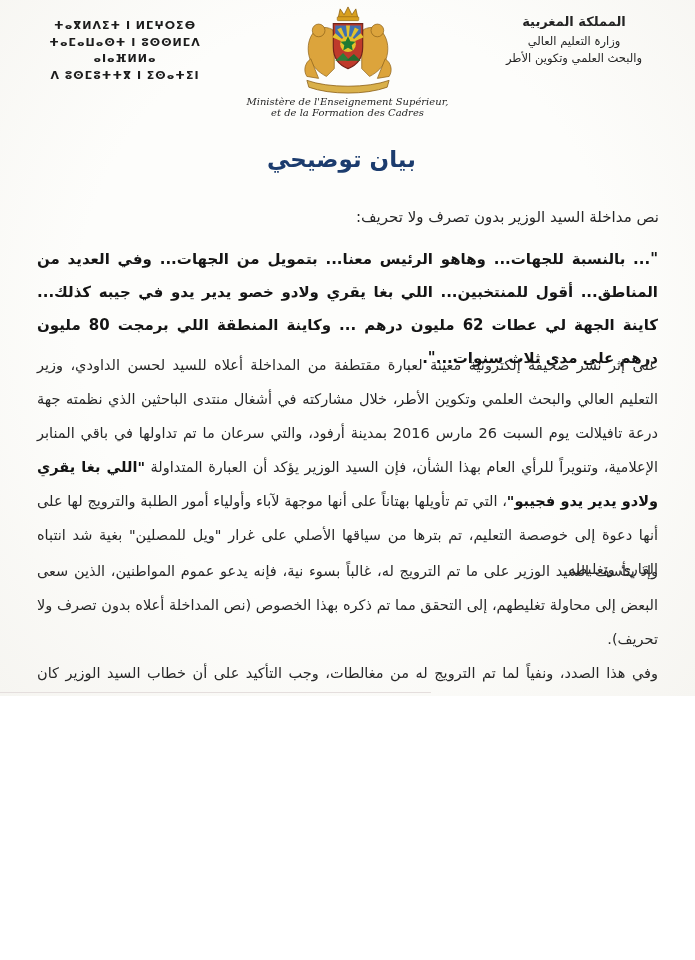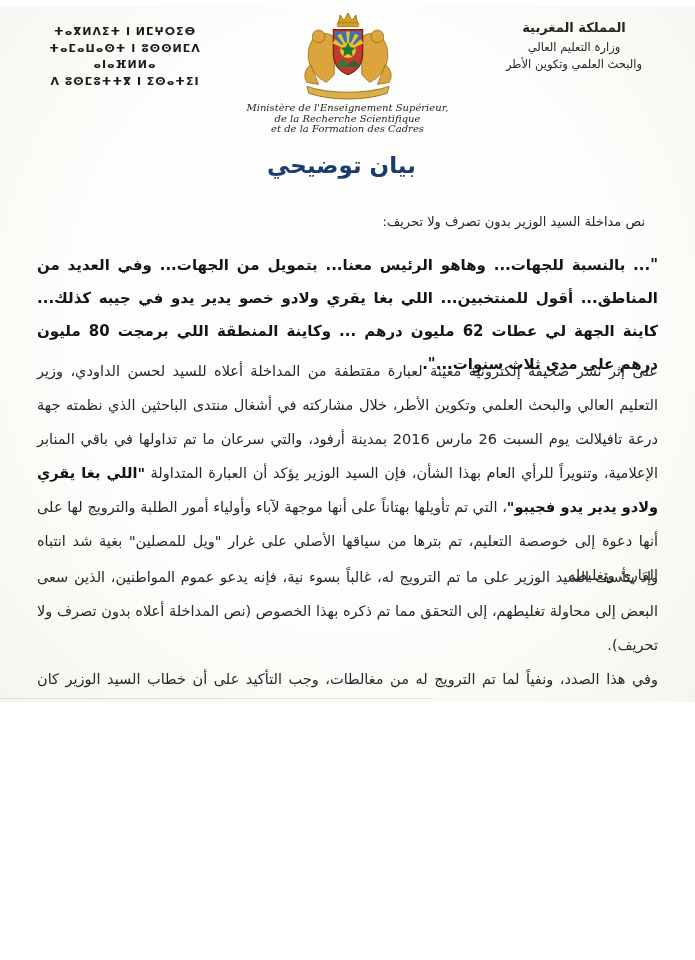--- a/index.html
+++ b/index.html
@@ -1,20 +1,20 @@
 <!DOCTYPE html>
 <html lang="ar"><head>
 <meta charset="utf-8">
 <style>
   html, body { margin: 0; padding: 0; background: #ffffff; }
   .page {
     position: relative;
     width: 695px;
     height: 696px;
-    margin: 6px auto;
+    margin: 0 auto;
     overflow: hidden;
     background: radial-gradient(ellipse at 50% 45%, #fdfdfb 55%, #f6f5f1 100%);
     font-family: "DejaVu Sans", sans-serif;
     color: #2b2b2b;
   }
 
   
   .tifinagh-block {
     position: absolute; left: 16px; top: 18px; width: 218px;
     text-align: center; font-weight: bold; font-size: 11px;
@@ -37,22 +37,22 @@
   .french-block .f1 { font-size: 11.5px; font-weight: bold; margin-bottom: 1px; }
   .french-block .f2 { font-size: 10px; line-height: 10.5px; }
 
   
   .doc-title {
     position: absolute; top: 146px; left: 0; right: 12px; margin: 0;
     text-align: center; direction: rtl;
     font-size: 23px; font-weight: bold; color: #1c3c6e;
   }
   .intro-line {
-    position: absolute; top: 208px; right: 50px; left: 38px; margin: 0;
-    direction: rtl; text-align: right; font-size: 13px; color: #262626;
+    position: absolute; top: 208px; right: 36px; left: 38px; margin: 0;
+    direction: rtl; text-align: right; font-size: 15px; color: #262626;
   }
   .quote-par {
     position: absolute; top: 243px; right: 37px; left: 37px; margin: 0;
     direction: rtl; text-align: justify;
     font-size: 15px; font-weight: bold; line-height: 33px; color: #151515;
   }
   .body-par {
     position: absolute; right: 37px; left: 37px; margin: 0;
     direction: rtl; text-align: justify;
     font-size: 14.5px; line-height: 34px; color: #272727;
@@ -117,21 +117,20 @@
   </svg>
 
   <div class="arabic-head">
     <div class="l1">المملكة المغربية</div>
     <div class="l2">وزارة التعليم العالي</div>
     <div class="l3">والبحث العلمي وتكوين الأطر</div>
   </div>
 
   <div class="french-block">
     <div class="f2">Ministère de l'Enseignement Supérieur,</div>
-    <div class="f2">de la Recherche Scientifique</div>
     <div class="f2">et de la Formation des Cadres</div>
   </div>
 
   <h1 class="doc-title">بيان توضيحي</h1>
 
   <p class="intro-line">نص مداخلة السيد الوزير بدون تصرف ولا تحريف:</p>
 
   <p class="quote-par">"... بالنسبة للجهات... وهاهو الرئيس معنا... بتمويل من الجهات... وفي العديد من المناطق... أقول للمنتخبين... اللي بغا يقري ولادو خصو يدير يدو في جيبه كذلك... كاينة الجهة لي عطات 62 مليون درهم ... وكاينة المنطقة اللي برمجت 80 مليون درهم على مدى ثلاث سنوات...".</p>
 
   <p class="body-par par-context"><span>على إثر نشر صحيفة إلكترونية معينة لعبارة مقتطفة من المداخلة أعلاه للسيد لحسن الداودي، وزير التعليم العالي والبحث العلمي وتكوين الأطر، خلال مشاركته في أشغال منتدى الباحثين الذي نظمته جهة درعة تافيلالت يوم السبت 26 مارس 2016 بمدينة أرفود، والتي سرعان ما تم تداولها في باقي المنابر الإعلامية، وتنويراً للرأي العام بهذا الشأن، فإن السيد الوزير يؤكد أن العبارة المتداولة </span><span class="inline-bold">"اللي بغا يقري ولادو يدير يدو فجيبو"</span><span>، التي تم تأويلها بهتاناً على أنها موجهة لآباء وأولياء أمور الطلبة والترويج لها على أنها دعوة إلى خوصصة التعليم، تم بترها من سياقها الأصلي على غرار "ويل للمصلين" بغية شد انتباه القارئ وتغليطه.</span></p>

